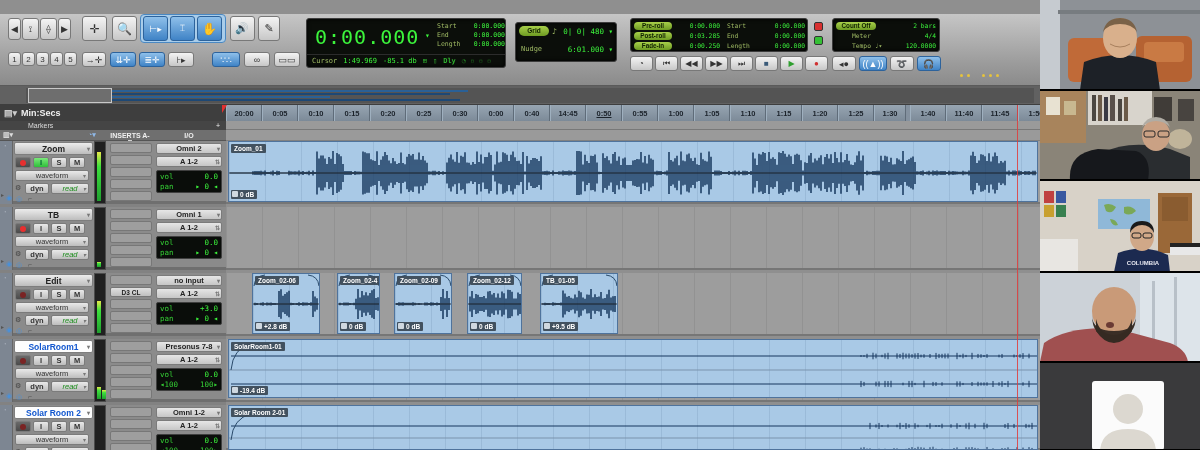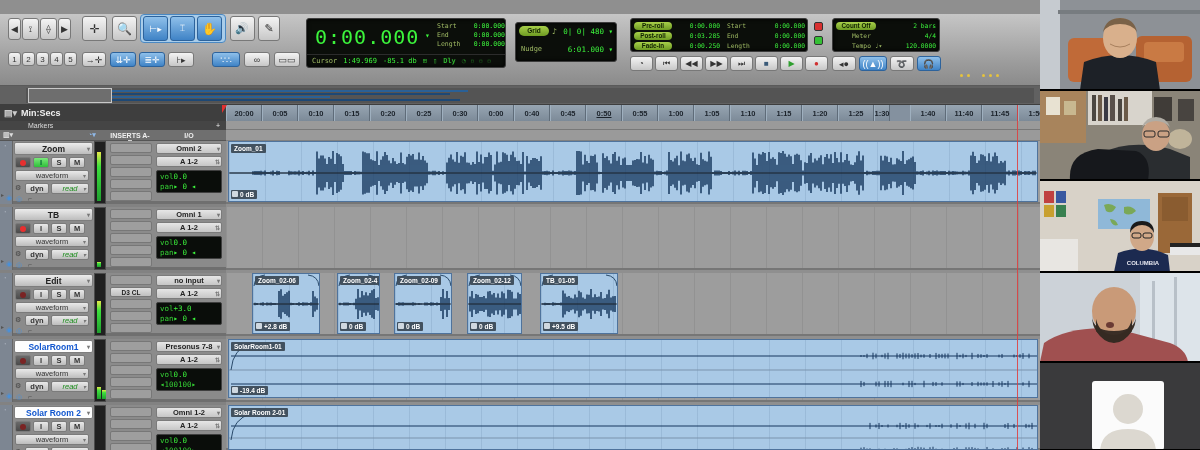--- a/index.html
+++ b/index.html
@@ -65,21 +65,21 @@
   .metercol { position:absolute; left:94px; top:0; width:12px; height:63px; background:#202020; border:1px solid #4c4c4c; }
   .mbar { position:absolute; width:4px; bottom:2px; background:linear-gradient(#e8e84a,#3ce03c 30%,#1f9f2f); }
   .ins-slot { position:absolute; left:110px; width:42px; height:10px; background:#9e9e9e; border:1px solid #777; border-radius:2px;
     font-size:6.5px; font-weight:bold; color:#222; display:flex; align-items:center; justify-content:center; }
   .ins-slot.filled { background:linear-gradient(#e0e0e0,#bfbfbf); }
   .iobtn { position:absolute; left:156px; width:66px; height:11px; background:linear-gradient(#e6e6e6,#c6c6c6);
     border:1px solid #7b7b7b; border-radius:2px; font-size:7.5px; font-weight:bold; color:#222;
     display:flex; align-items:center; justify-content:center; overflow:hidden; }
   .iolcd { position:absolute; left:156px; top:29px; width:66px; height:23px; background:#0a0d0a; border:1px solid #3f3f3f;
     border-radius:2px; color:#3cf53c; font-family:"DejaVu Sans Mono",monospace; font-size:7.5px; padding:1px 3px; }
-  .iolcd .r { display:flex; justify-content:flex-start; line-height:10px; }
+  .iolcd .r { display:flex; justify-content:space-between; line-height:10px; }
 
   
   .lane { position:absolute; left:226px; width:814px; background:#9d9d9d;
     background-image:repeating-linear-gradient(90deg, rgba(0,0,0,.07) 0 1px, transparent 1px 36px);
     border-bottom:2px solid #767676; }
   .clip { position:absolute; background:#a9c9e6;
     background-image:repeating-linear-gradient(90deg, rgba(23,55,94,.10) 0 1px, transparent 1px 36px);
     border:1px solid #4f739c; overflow:hidden; }
   .chip { position:absolute; background:rgba(58,70,84,.92); color:#fff; font-size:6.5px; font-weight:bold;
     padding:0 3px; line-height:9px; border-radius:1px; white-space:nowrap; }
@@ -262,30 +262,30 @@
     <div class="ruler-band">
         <div class="ruler-cell" style="left: 0px; width: 36px;">20:00</div>
         <div class="ruler-cell" style="left: 36px; width: 36px;">0:05</div>
         <div class="ruler-cell" style="left: 72px; width: 36px;">0:10</div>
         <div class="ruler-cell" style="left: 108px; width: 36px;">0:15</div>
         <div class="ruler-cell" style="left: 144px; width: 36px;">0:20</div>
         <div class="ruler-cell" style="left: 180px; width: 36px;">0:25</div>
         <div class="ruler-cell" style="left: 216px; width: 36px;">0:30</div>
         <div class="ruler-cell" style="left: 252px; width: 36px;">0:00</div>
         <div class="ruler-cell" style="left: 288px; width: 36px;">0:40</div>
-        <div class="ruler-cell" style="left: 324px; width: 36px;">0:45</div>
+        <div class="ruler-cell" style="left: 324px; width: 36px;">14:45</div>
         <div class="ruler-cell" style="left: 360px; width: 36px; text-decoration: underline;">0:50</div>
         <div class="ruler-cell" style="left: 396px; width: 36px;">0:55</div>
         <div class="ruler-cell" style="left: 432px; width: 36px;">1:00</div>
         <div class="ruler-cell" style="left: 468px; width: 36px;">1:05</div>
         <div class="ruler-cell" style="left: 504px; width: 36px;">1:10</div>
         <div class="ruler-cell" style="left: 540px; width: 36px;">1:15</div>
         <div class="ruler-cell" style="left: 576px; width: 36px;">1:20</div>
         <div class="ruler-cell" style="left: 612px; width: 36px;">1:25</div>
-        <div class="ruler-cell" style="left: 648px; width: 16px;">1:30</div>
+        <div class="ruler-cell" style="left: 648px; width: 32px;">1:30</div>
         <div class="ruler-cell" style="left: 684px; width: 36px;">1:40</div>
         <div class="ruler-cell" style="left: 720px; width: 36px;">11:40</div>
         <div class="ruler-cell" style="left: 756px; width: 36px;">11:45</div>
         <div class="ruler-cell" style="left: 792px; width: 36px;">1:50</div>
       </div>
     <div class="markers-band"></div>
     <div class="colhead">
       <span style="position:absolute;left:3px;top:1px;color:#ddd">▥▾</span>
       <span style="position:absolute;left:88px;top:1px;color:#8fb8e8">◔▾</span>
       <span style="position:absolute;left:108px;top:2px;width:44px;text-align:center">INSERTS A-E</span>

